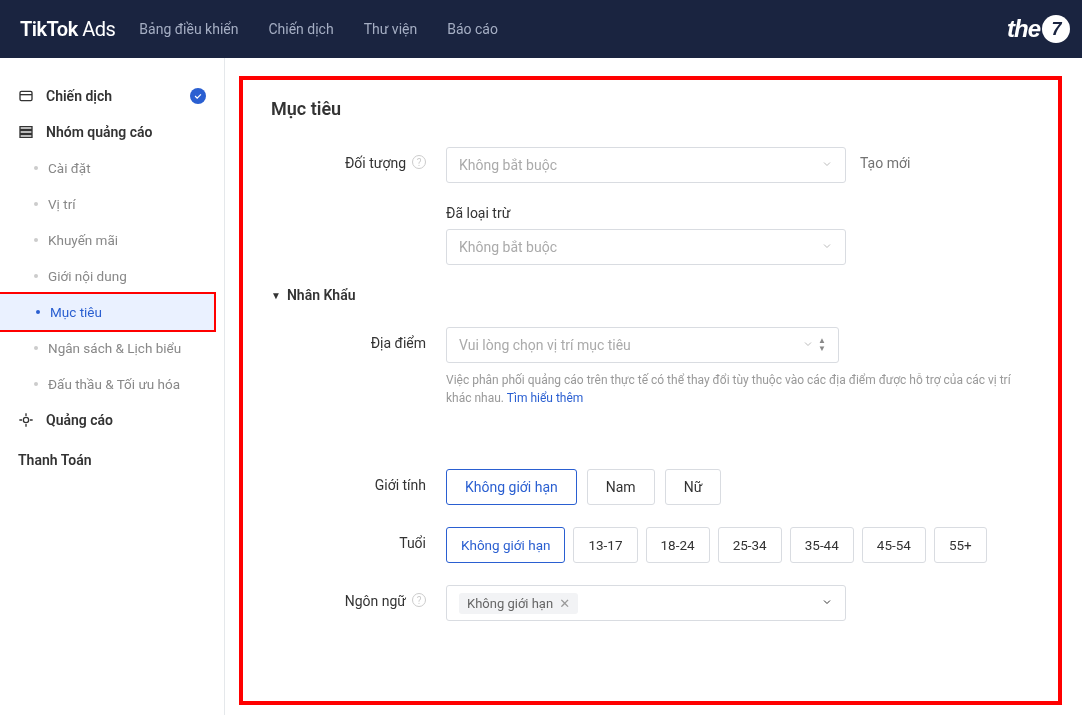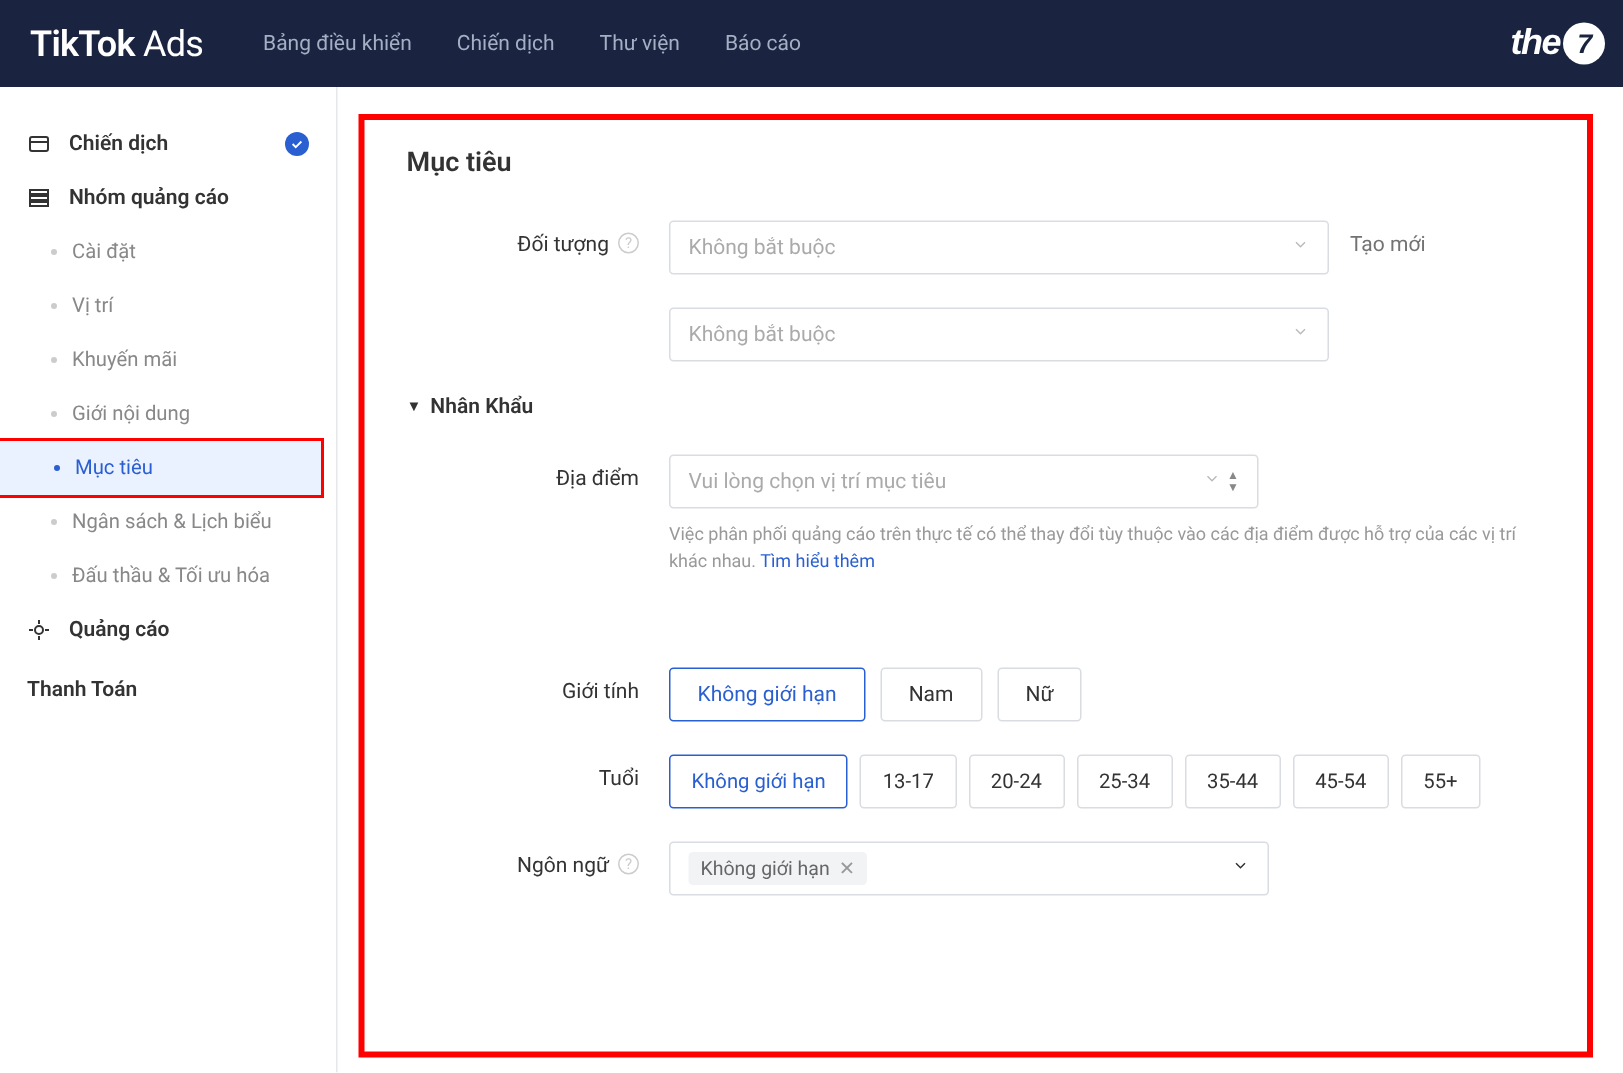--- a/index.html
+++ b/index.html
@@ -21,23 +21,23 @@
       background: #1a2440;
       color: #fff;
       height: 58px;
       display: flex;
       align-items: center;
       padding: 0 20px;
       position: relative;
     }
     .logo {
       font-weight: 600;
-      font-size: 24px;
+      font-size: 20px;
       letter-spacing: -0.5px;
-      margin-right: 40px;
+      margin-right: 24px;
     }
     .logo-ads {
       font-weight: 400;
     }
     .nav-tabs {
       display: flex;
       gap: 30px;
     }
     .nav-tab {
       color: #a5aec3;
@@ -200,21 +200,21 @@
       border: 1px solid #d9dce1;
       border-radius: 3px;
       height: 36px;
       display: flex;
       align-items: center;
       padding: 0 12px;
       color: #aaa;
       cursor: pointer;
       background: #fff;
       position: relative;
-      width: 440px;
+      width: 400px;
       justify-content: space-between;
     }
     .select .chev {
       color: #bbb;
     }
     .select .stepper {
       display: flex;
       flex-direction: column;
       margin-left: 4px;
       color: #888;
@@ -415,20 +415,21 @@
                 </svg>
             </span>
           </div>
           <span class="side-link">Tạo mới</span>
         </div>
       </div>
 
       <div class="row">
         <div class="label-col"></div>
         <div class="control-col">
+          <div class="sub-label">Đã loại trừ</div>
           <div class="select">
             <span>Không bắt buộc</span>
             <span class="chev">
               <svg width="12" height="12" viewBox="0 0 24 24" fill="none" stroke="currentColor" stroke-width="2">
                   <polyline points="6 9 12 15 18 9"></polyline>
                 </svg>
             </span>
           </div>
         </div>
       </div>
@@ -479,21 +480,21 @@
       </div>
 
       <div class="row">
         <div class="label-col">
           <span>Tuổi</span>
         </div>
         <div class="control-col" style="max-width:none;">
           <div class="age-group">
             <div class="btn active">Không giới hạn</div>
             <div class="btn">13-17</div>
-            <div class="btn">20-24</div>
+            <div class="btn">18-24</div>
             <div class="btn">25-34</div>
             <div class="btn">35-44</div>
             <div class="btn">45-54</div>
             <div class="btn">55+</div>
           </div>
         </div>
       </div>
 
       <div class="row" style="margin-bottom:0;">
         <div class="label-col">

